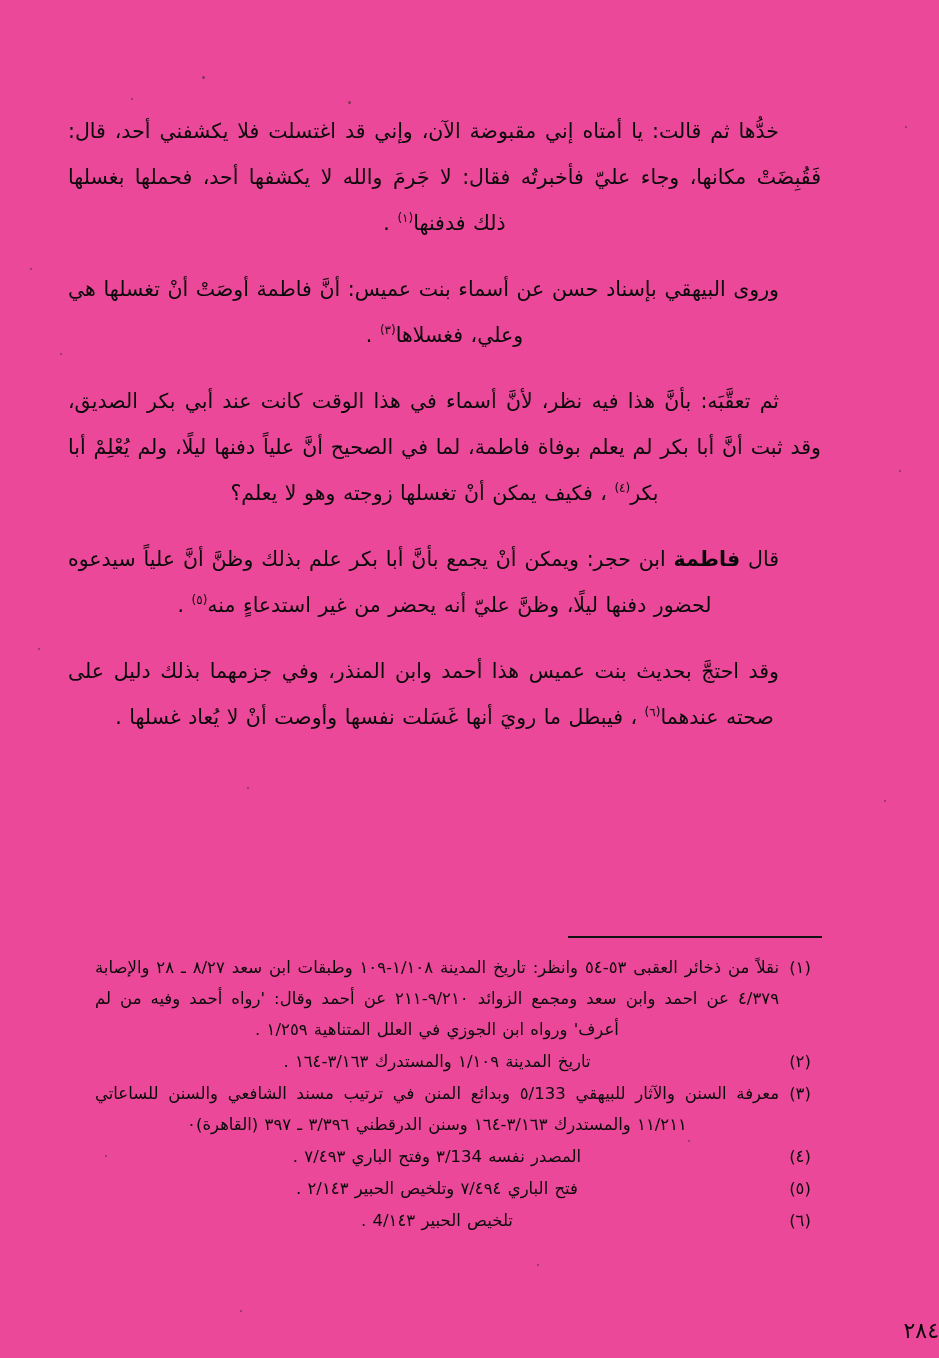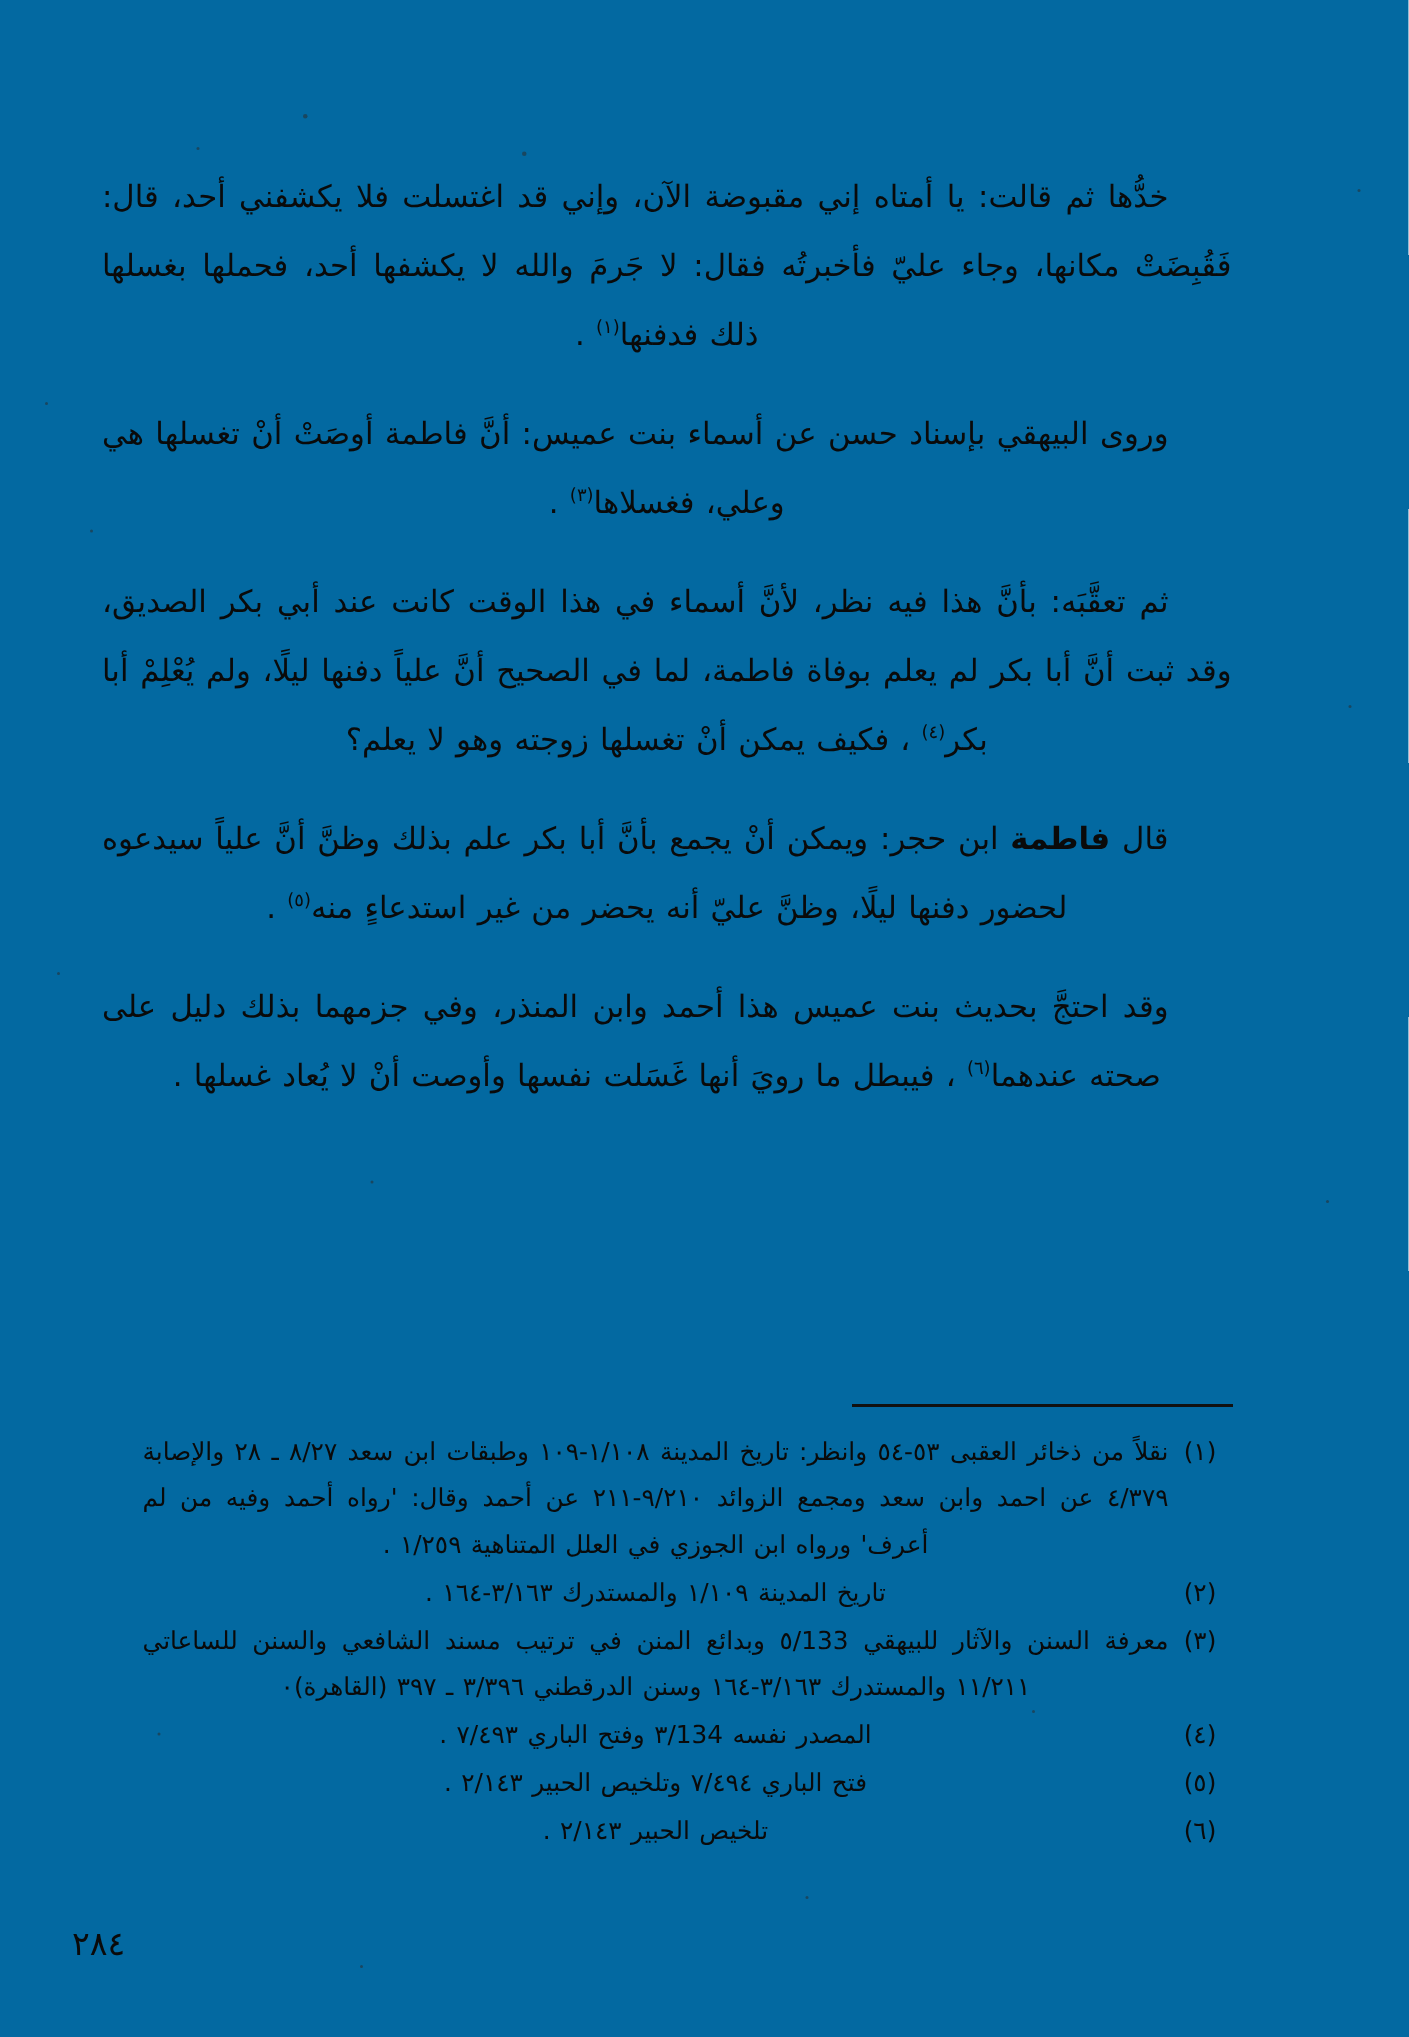--- a/index.html
+++ b/index.html
@@ -13,21 +13,21 @@
     position: relative;
     overflow: hidden;
     font-family: "DejaVu Sans", "Liberation Sans", sans-serif;
     color: #0a0a0a;
   }
 
   
   #page {
     position: absolute;
     inset: 0;
-    background: #0369a1;
+    background: #ec4899;
   }
 
   
   .speck {
     position: absolute;
     background: #2b2b2b;
     border-radius: 50%;
     opacity: .55;
   }
 
@@ -99,27 +99,26 @@
     text-align: justify;
     text-align-last: center;
     word-spacing: 1px;
     margin-left: 27px;
   }
   .fn-text.short { text-align-last: center; }
 
   
   #page-number {
     position: absolute;
-    top: 1284px;
+    top: 1318px;
     left: 0;
     right: 0;
-    text-align: left;
+    text-align: right;
     font-size: 22px;
     letter-spacing: 1px;
-    padding-left: 48px;
   }
 </style>
 </head>
 <body>
 
 <div id="page">
 
   <span class="speck" style="left:202px;  top:76px;  width:3px; height:3px;"></span>
   <span class="speck" style="left:131px;  top:98px;  width:2px; height:2px;"></span>
   <span class="speck" style="left:348px;  top:101px; width:3px; height:3px;"></span>
@@ -175,20 +174,20 @@
       <div class="fn-text short">المصدر نفسه ٣/134 وفتح الباري ٧/٤٩٣ .</div>
     </div>
 
     <div class="fn-row">
       <div class="fn-num">(٥)</div>
       <div class="fn-text short">فتح الباري ٧/٤٩٤ وتلخيص الحبير ٢/١٤٣ .</div>
     </div>
 
     <div class="fn-row">
       <div class="fn-num">(٦)</div>
-      <div class="fn-text short">تلخيص الحبير ٢/١٤٣ .</div>
+      <div class="fn-text short">تلخيص الحبير 4/١٤٣ .</div>
     </div>
 
   </div>
 
   <div id="page-number">٢٨٤</div>
 
 </div>
 
 </body></html>

